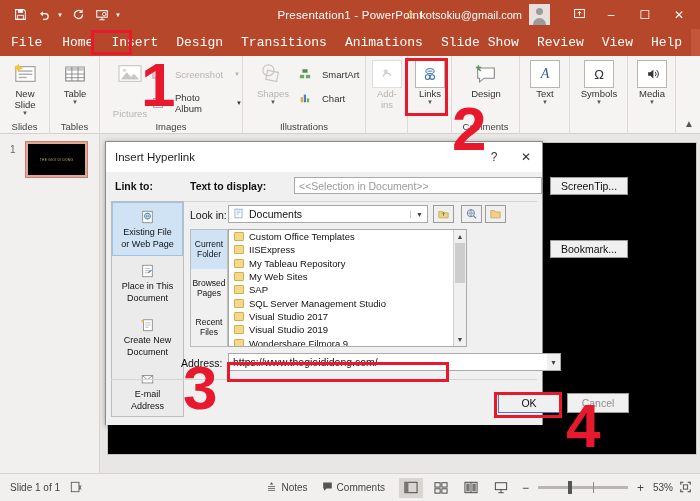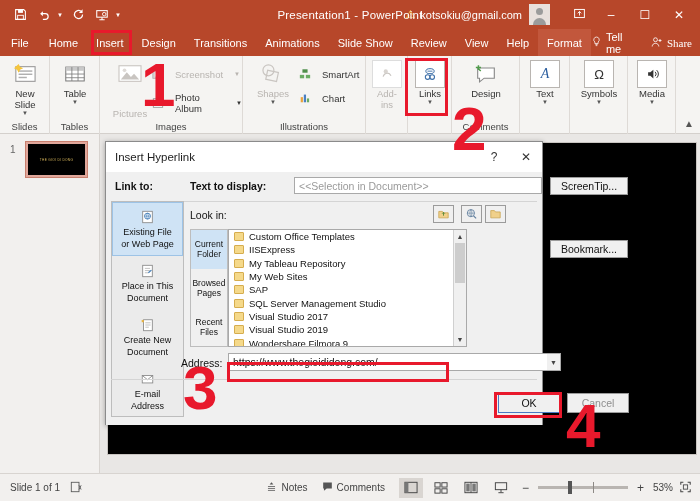--- a/index.html
+++ b/index.html
@@ -34,22 +34,22 @@
   .avatar-wrap .body { position: absolute; left: 4px; bottom: 0; width: 13px; height: 7px; border-radius: 7px 7px 0 0; background: #9b9b9b; }
   .winbtn { width: 34px; height: 29px; display: flex; align-items: center; justify-content: center;
             color: #ffffff; font-size: 12px; }
   .ribbonopt { color:#fff; font-size: 11px; width: 30px; text-align:center; }
 
   
   .tabstrip {
     position: absolute; left: 0; top: 29px; width: 700px; height: 27px;
     background: #b7472a; display: flex; align-items: center;
   }
-  .tab { font-size: 11px; color: #ffffff; padding: 0 9px; height: 27px;
-         display: flex; align-items: center; white-space: nowrap; }
+  .tab { font-size: 13px; color: #ffffff; padding: 0 9px; height: 27px;
+         display: flex; align-items: center; white-space: nowrap; font-family: Liberation Mono, monospace; }
   .tab.file { padding: 0 11px; }
   .tab.format-hl { background: #c2573c; }
   .tabs-right { margin-left: auto; display: flex; align-items: center; padding-right: 8px; gap: 4px; }
   .tellme { display: flex; align-items: center; gap: 4px; color: #fff; font-size: 11px; }
   .share { display: flex; align-items: center; gap: 4px; color: #fff; font-size: 11px; margin-left: 12px; font-family: Liberation Serif, serif; }
 
   
   .ribbon {
     position: absolute; left: 0; top: 56px; width: 700px; height: 78px;
     background: #f5f4f2; border-bottom: 1px solid #d4d0cc;
@@ -511,20 +511,30 @@
                 <path d="M2 4l6 4.8L14 4" fill="none" stroke="#8a8a8a" stroke-width="1"></path>
               </svg>
           </span>
           <span class="lttx">E-mail</span>
           <span class="lttx">Address</span>
         </div>
       </div>
 
       <div class="lbl" style="position:absolute; left:84px; top:37px;">Look in:</div>
 
+      <div class="tinput" style="position:absolute; left:122px; top:33px; width:200px; height:18px; gap:5px;">
+        <span style="flex:none;">
+          <svg width="11" height="11" viewBox="0 0 14 14">
+              <rect x="2.5" y="1.5" width="9" height="11" fill="#fff" stroke="#7fa8cc" stroke-width="1"></rect>
+              <path d="M4.5 4h5M4.5 6h5M4.5 8h3" stroke="#7fa8cc" stroke-width=".8"></path>
+            </svg>
+        </span>
+        <span>Documents</span>
+        <span style="margin-left:auto; font-size:7px; color:#444; border-left:1px solid #c8c8c8; padding-left:5px;">▼</span>
+      </div>
 
       <div class="btn" style="position:absolute; left:327px; top:33px; width:21px; height:18px;">
         <svg width="13" height="12" viewBox="0 0 14 14">
             <path d="M1.5 11.5V4h4.2l1.3 1.6h5.5v5.9z" fill="#f0d08a" stroke="#c9a24e" stroke-width=".9"></path>
             <path d="M7 9V5.2M5.4 6.6L7 5l1.6 1.6" stroke="#5a8a3a" stroke-width="1.1" fill="none"></path>
           </svg>
       </div>
       <div class="btn" style="position:absolute; left:355px; top:33px; width:21px; height:18px;">
         <svg width="13" height="12" viewBox="0 0 14 14">
             <circle cx="6.3" cy="6" r="4.2" fill="none" stroke="#5a7a9a" stroke-width="1"></circle>

